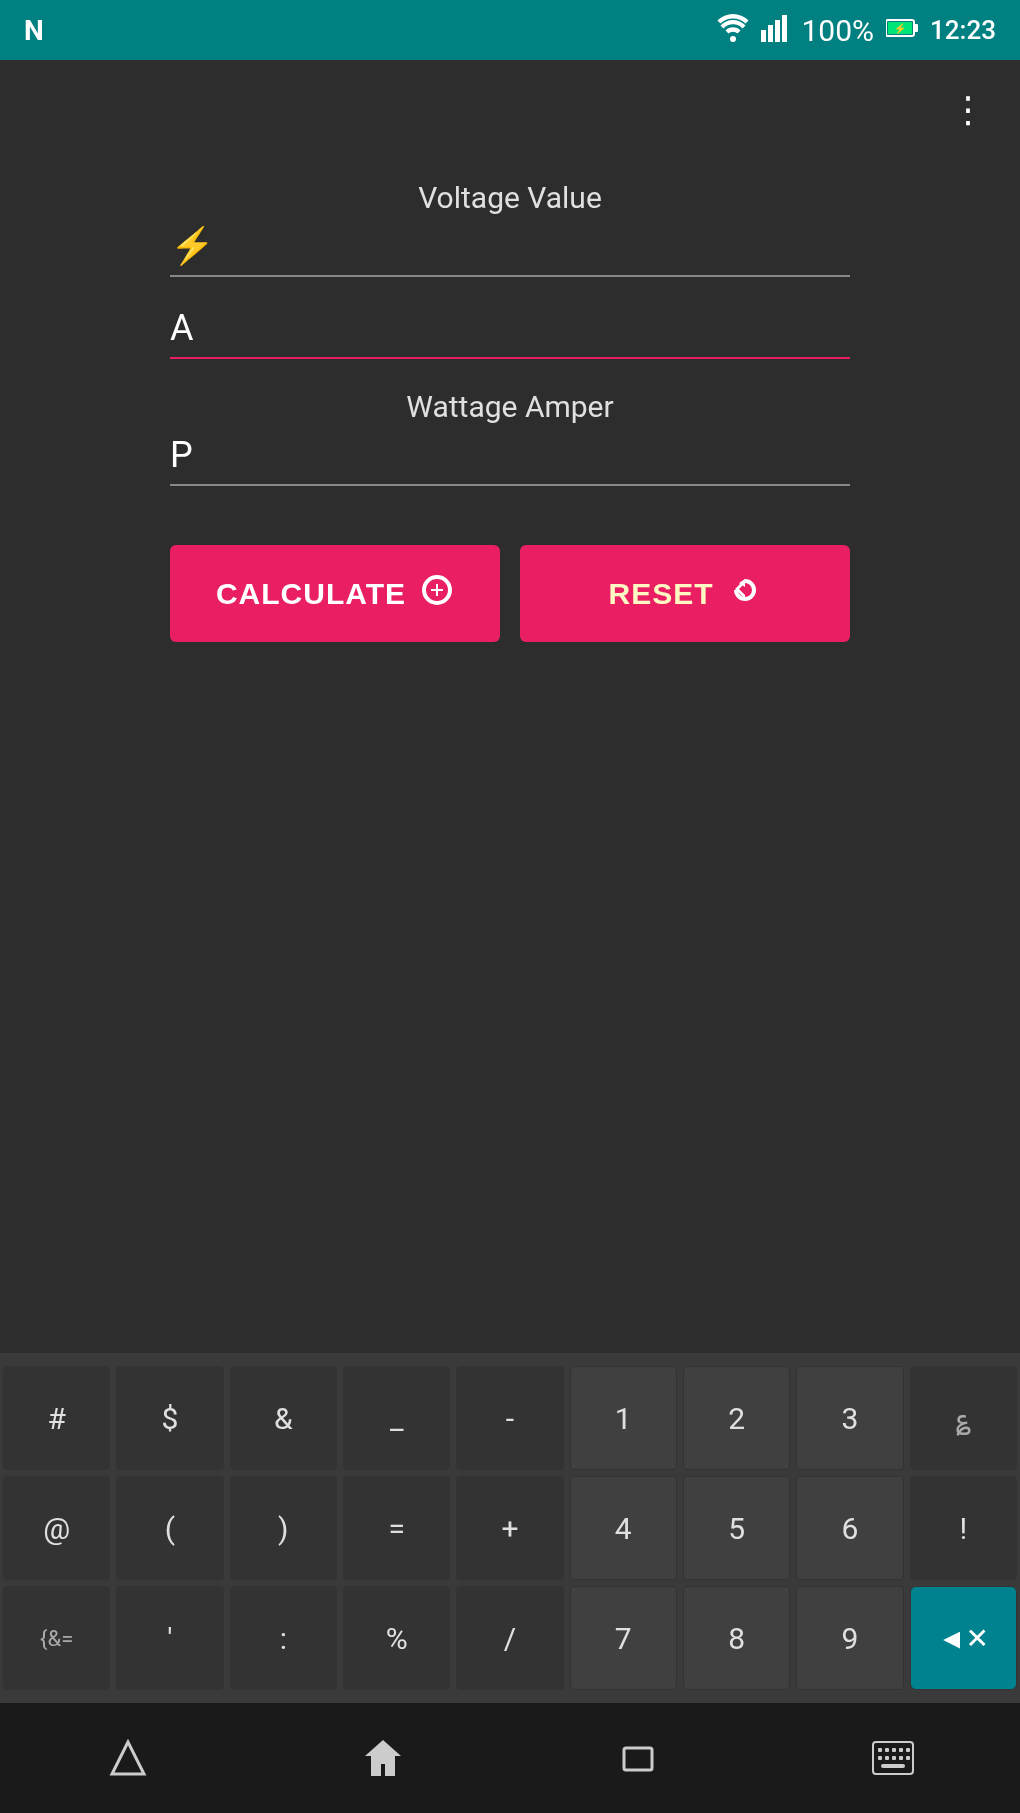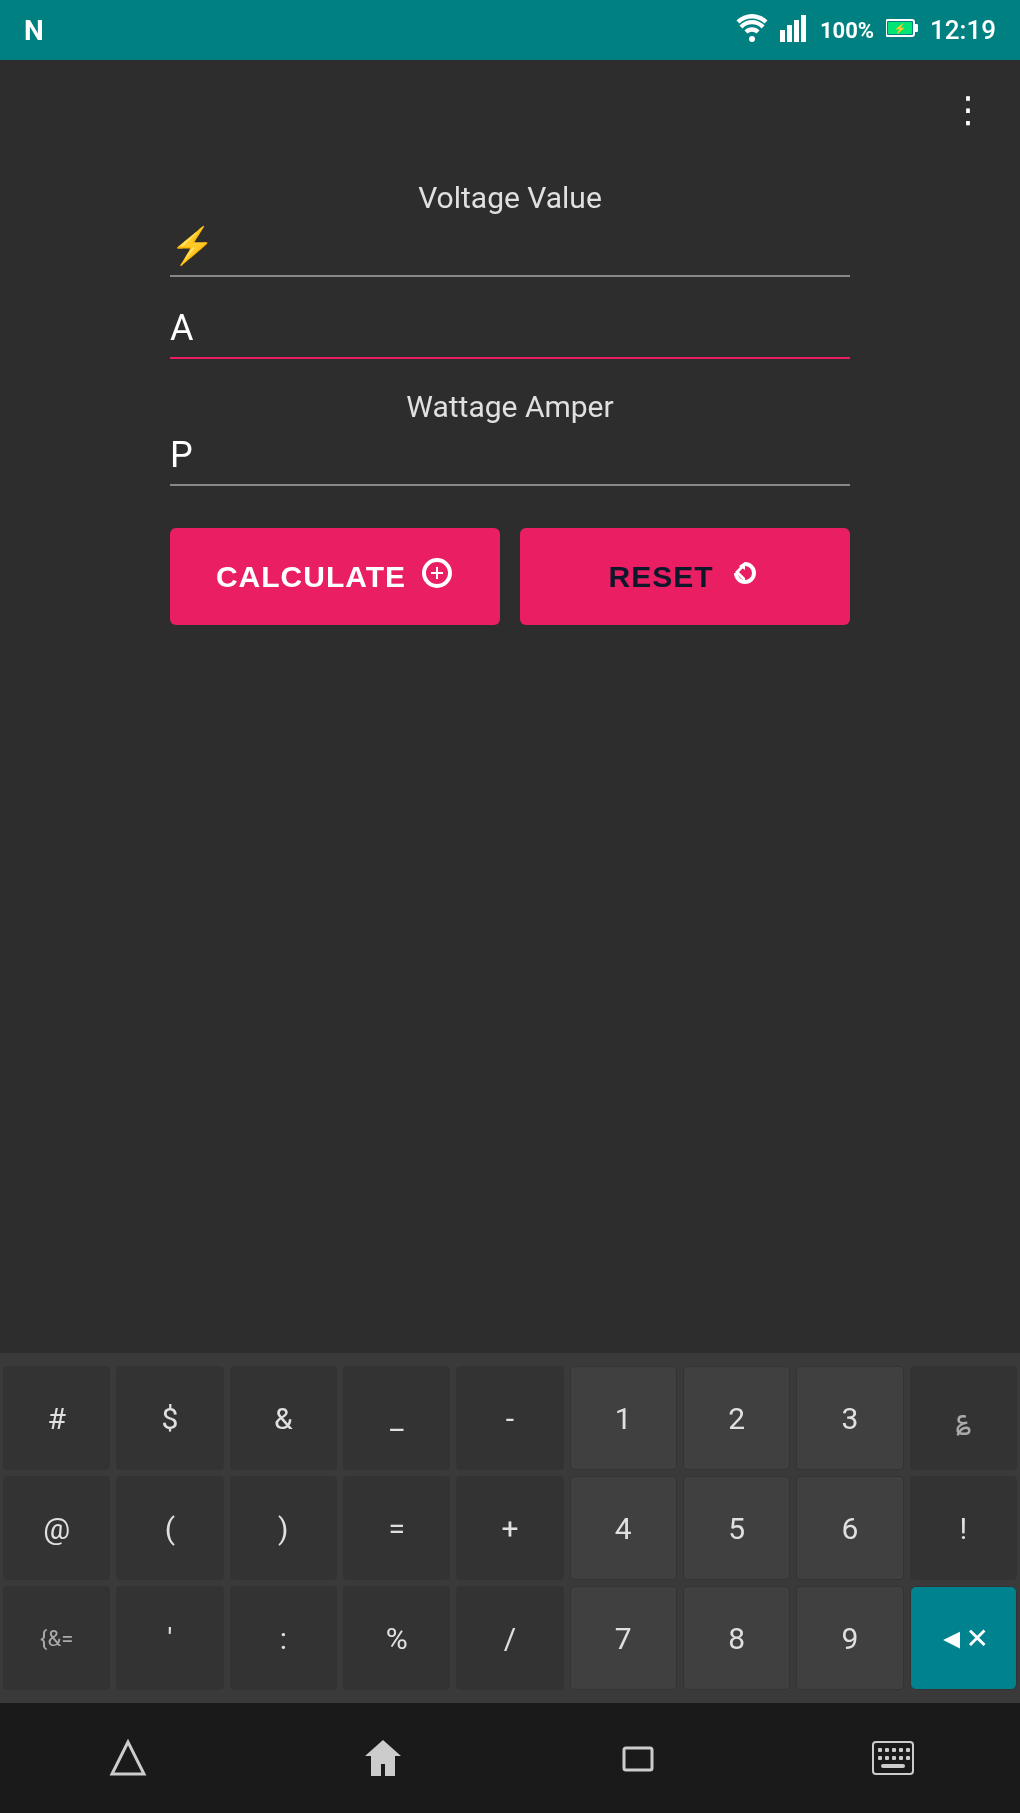--- a/index.html
+++ b/index.html
@@ -109,21 +109,21 @@
       outline: none;
       color: white;
       font-size: 32px;
       flex: 1;
     }
 
     
     .button-row {
       display: flex;
       gap: 20px;
-      margin-top: 12px;
+      margin-top: 29px;
       width: 100%;
       max-width: 680px;
       justify-content: center;
     }
 
     .btn-calculate {
       background: #e91e63;
       color: white;
       border: none;
       border-radius: 6px;
@@ -134,21 +134,21 @@
       display: flex;
       align-items: center;
       gap: 14px;
       flex: 1;
       justify-content: center;
       letter-spacing: 1px;
     }
 
     .btn-reset {
       background: #e91e63;
-      color: #0f172a;
+      color: #fef9c3;
       border: none;
       border-radius: 6px;
       padding: 28px 40px;
       font-size: 30px;
       font-weight: bold;
       cursor: pointer;
       display: flex;
       align-items: center;
       gap: 14px;
       flex: 1;
@@ -253,31 +253,31 @@
 
     <span>
       <svg width="28" height="28" viewBox="0 0 28 28" fill="white">
         <rect x="0" y="16" width="5" height="12"></rect>
         <rect x="7" y="11" width="5" height="17"></rect>
         <rect x="14" y="6" width="5" height="22"></rect>
         <rect x="21" y="1" width="5" height="27"></rect>
 
       </svg>
     </span>
-    <span style="font-size:22px;font-weight:bold;">100%</span>
+    <span style="font-size:30px;">100%</span>
 
     <span>
       <svg width="32" height="20" viewBox="0 0 32 20" fill="white">
         <rect x="0" y="2" width="28" height="16" rx="2" ry="2" fill="none" stroke="white" stroke-width="2"></rect>
         <rect x="28" y="6" width="4" height="8" rx="1" fill="white"></rect>
         <rect x="2" y="4" width="24" height="12" rx="1" fill="#00e676"></rect>
         <text x="8" y="14" fill="white" font-size="10">⚡</text>
       </svg>
     </span>
-    <span class="status-time">12:19</span>
+    <span class="status-time">12:23</span>
   </div>
 </div>
 
 <div class="app-bar">
   <span class="menu-dots">⋮</span>
 </div>
 
 <div class="main-content">
 
   <div class="field-group">

